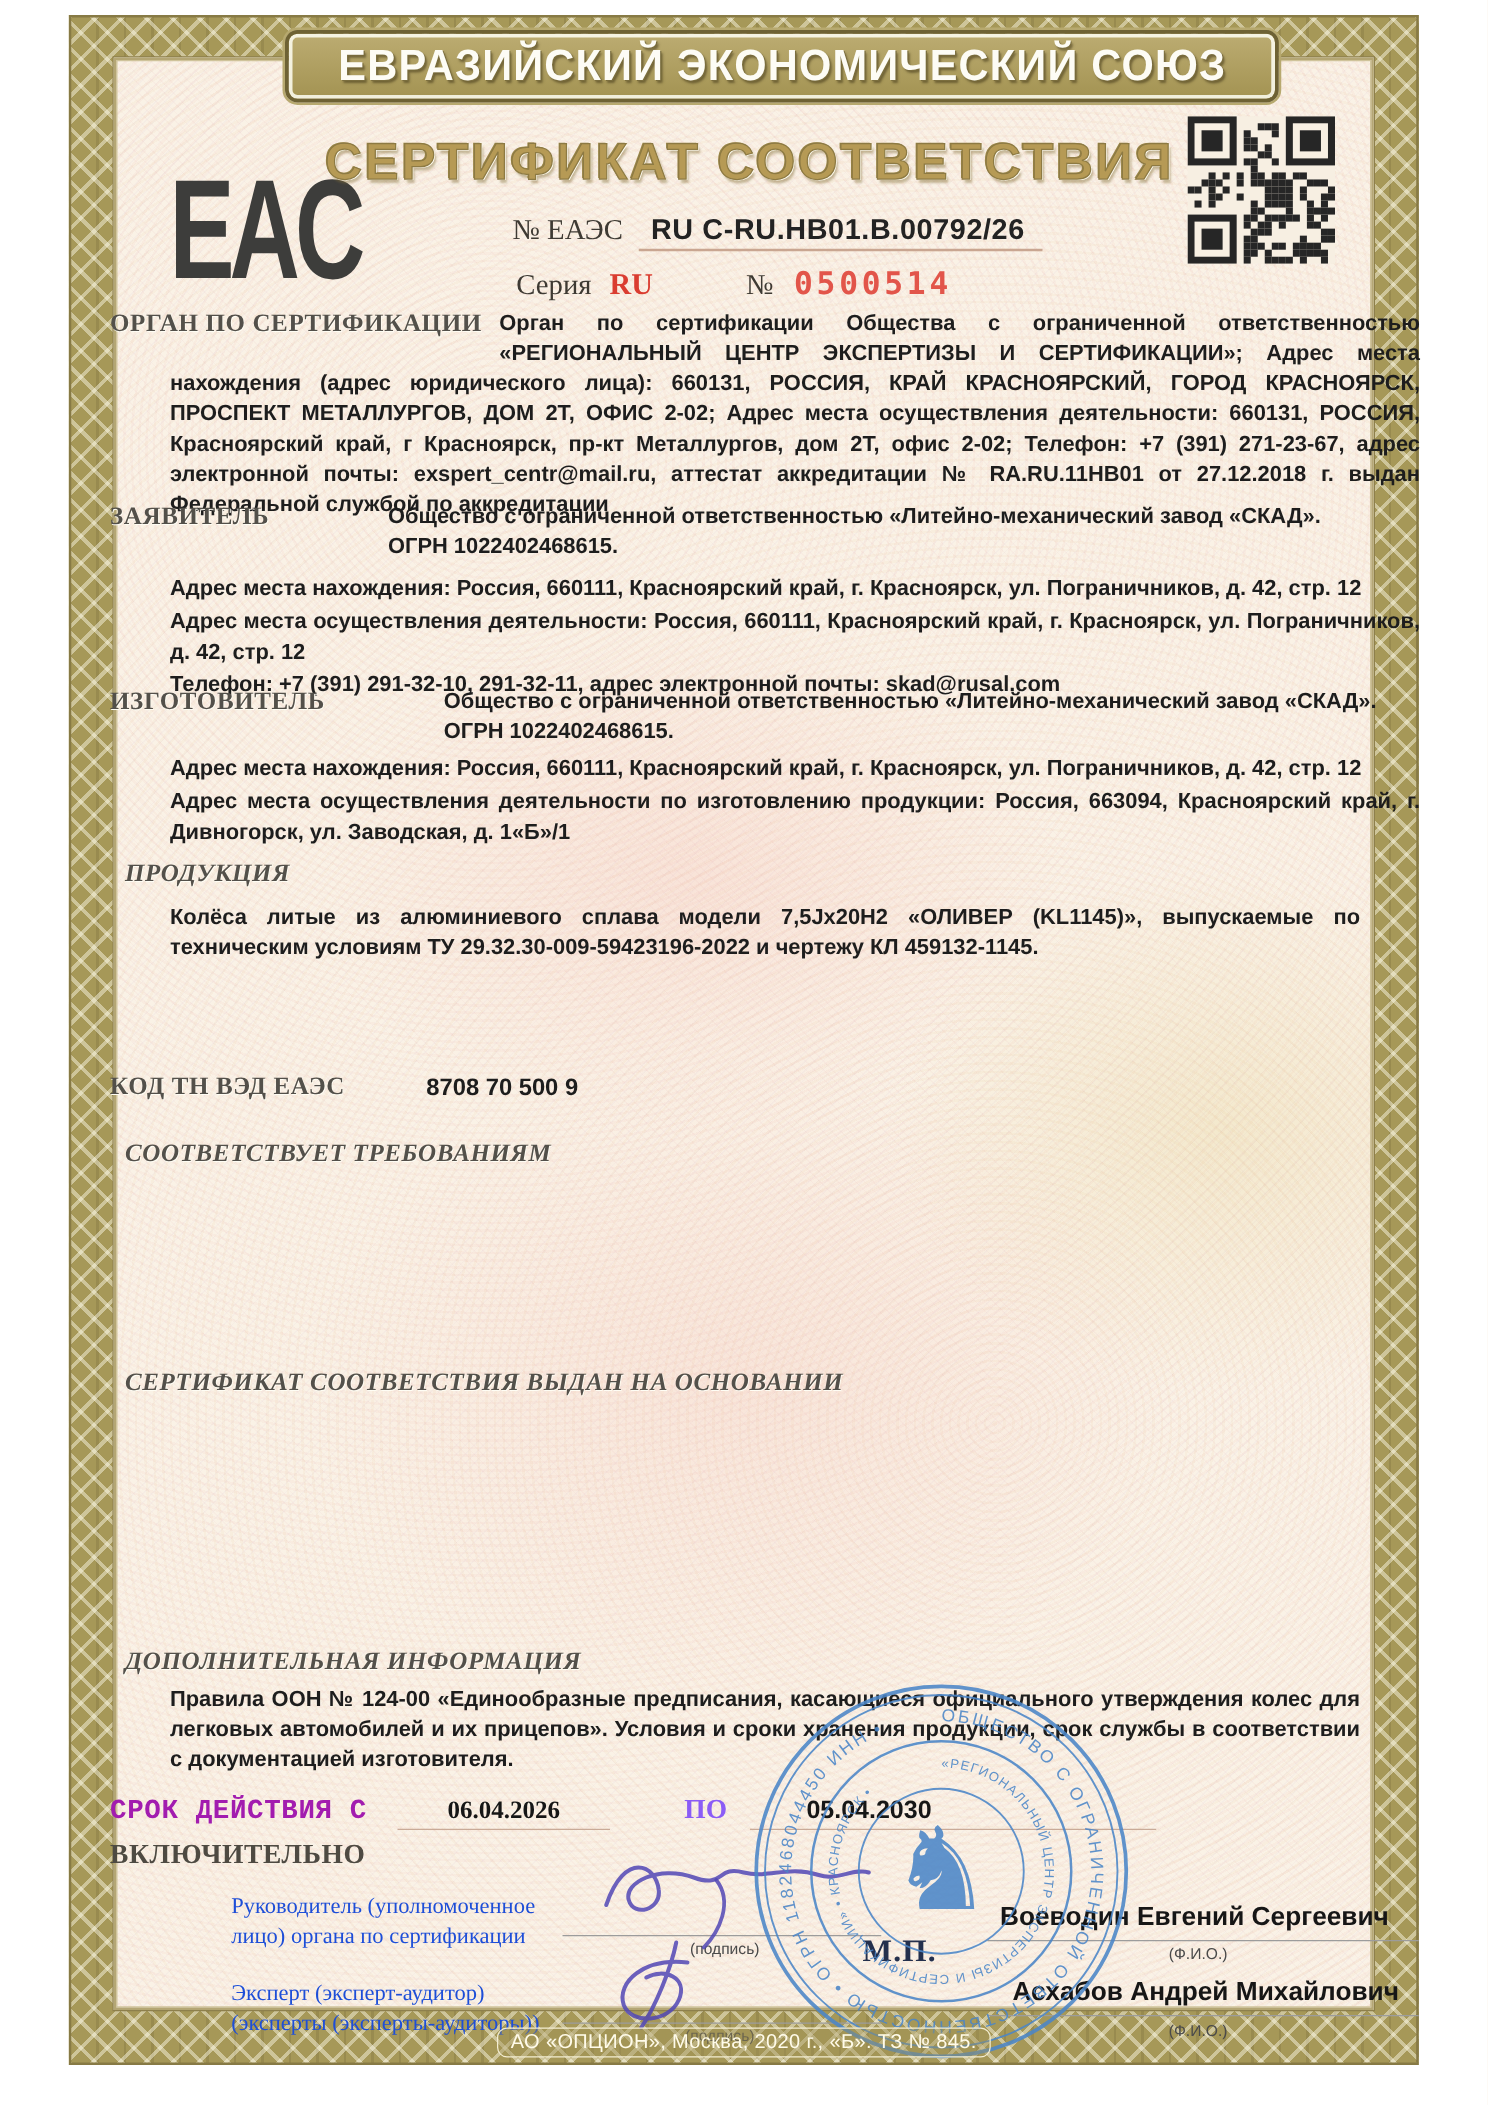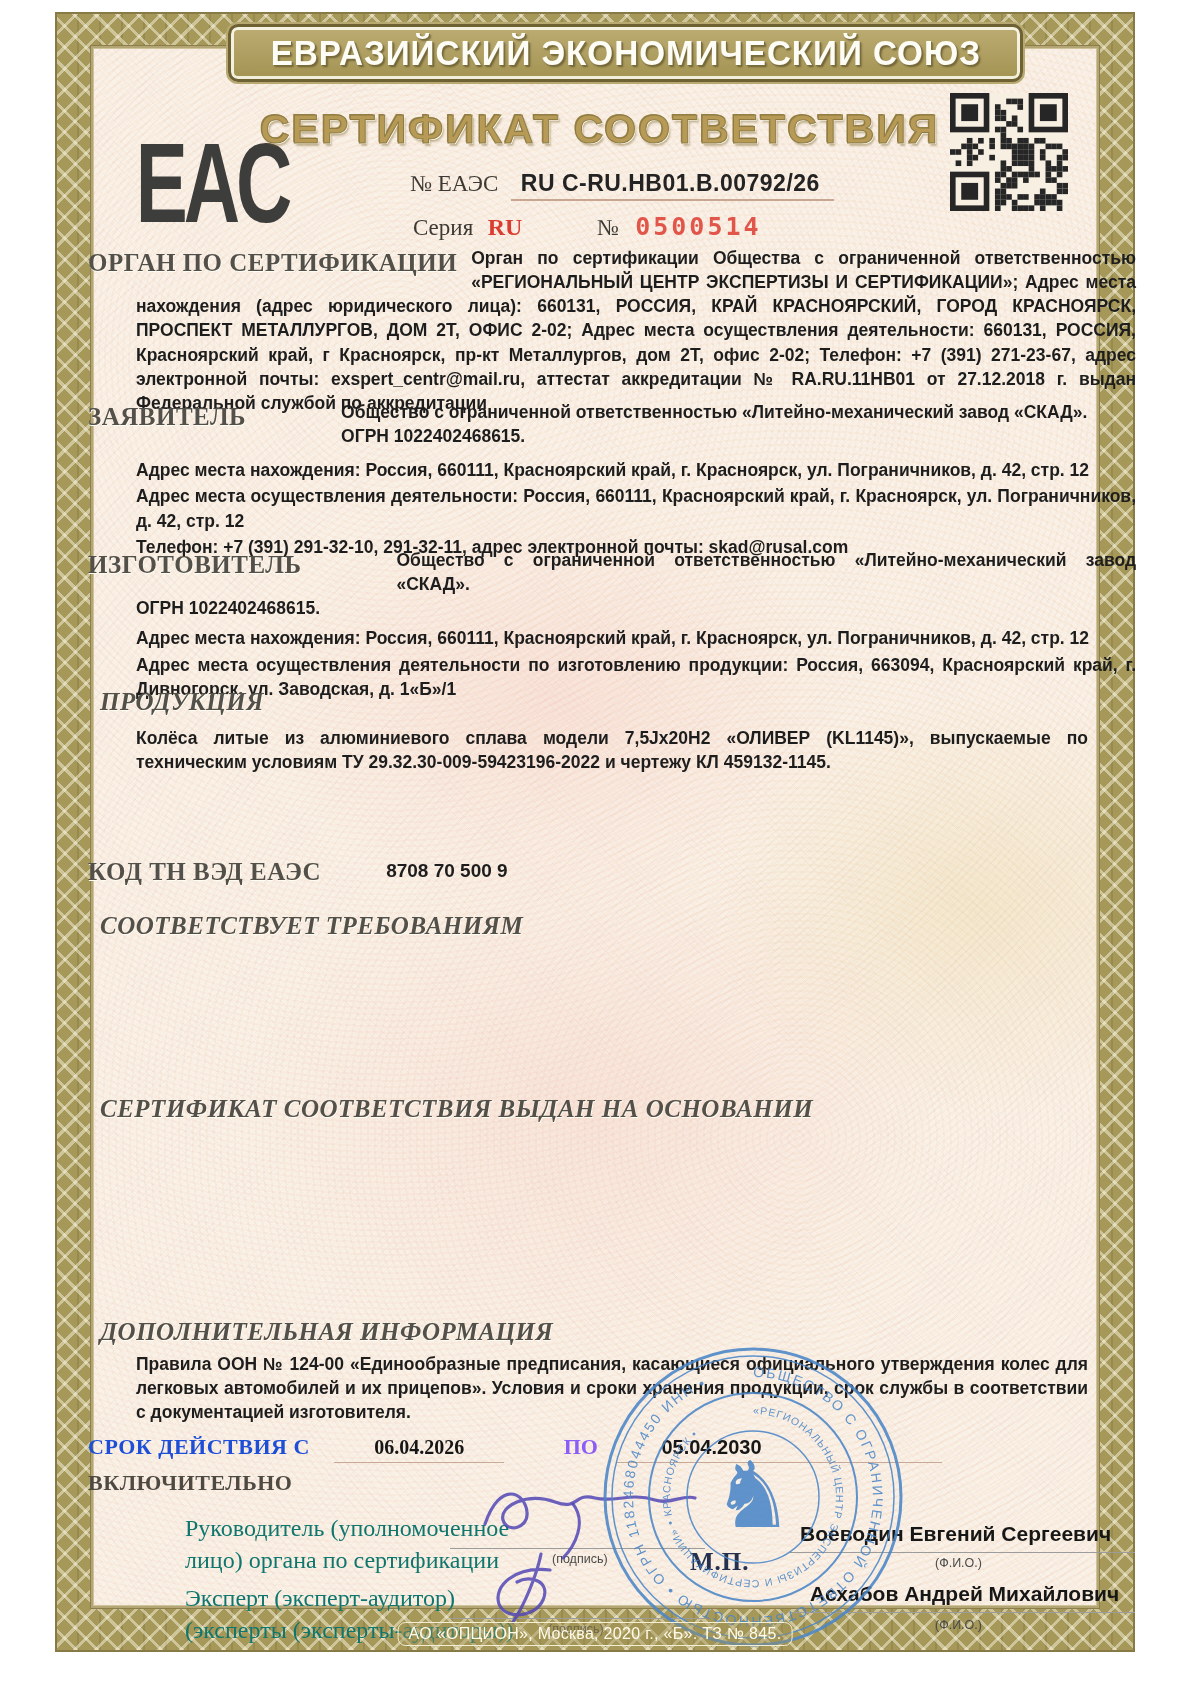--- a/index.html
+++ b/index.html
@@ -44,39 +44,39 @@
   .num-value{font-weight:bold;font-size:23px;color:#232323;letter-spacing:.5px;
         border-bottom:2px solid #c9a691;padding:0 14px 3px 10px;margin-left:8px;}
   .series-row{position:absolute;left:413px;top:212px;width:660px;}
   .series-label{font-family:"Liberation Serif",serif;font-size:23px;color:#3e3a33;}
   .series-val{color:#da3c30;font-weight:bold;font-size:24px;font-family:"Liberation Serif",serif;margin-left:10px;}
   .series-numlabel{font-family:"Liberation Serif",serif;font-size:23px;color:#3e3a33;margin-left:70px;}
   .series-num{color:#e2554a;font-weight:bold;font-size:25px;font-family:"DejaVu Sans Mono",monospace;
         letter-spacing:3px;margin-left:12px;}
   
   .sec{position:absolute;left:88px;width:1000px;color:#1d1d1d;}
-  .sec-h{float:left;font-family:"Liberation Serif",serif;font-weight:bold;font-size:25px;color:#53504a;
+  .sec-h{float:left;font-family:"Liberation Serif",serif;font-weight:bold;font-size:20px;color:#53504a;
         letter-spacing:.5px;text-shadow:.6px .6px 0 #fffdf4;margin-right:14px;}
   .sec-h.own-line{float:none;display:block;margin:0 0 10px 12px;font-style:italic;}
   .body-txt{font-weight:bold;font-size:17.5px;line-height:1.38;text-align:justify;color:#1d1d1d;}
   .indent{padding-left:48px;}
   .indent .sec-h{margin-left:-48px;}
   .gap-head{margin-right:95px;}
   p.bp{margin:0 0 2px 0;}
   .spacer-p{height:8px;}
   
   .validity{position:absolute;left:88px;top:1434px;width:1000px;}
-  .v-label{font-family:Liberation Serif, serif;font-weight:bold;font-size:22px;color:#1d4ed8;letter-spacing:.5px;}
+  .v-label{font-family:Liberation Mono, monospace;font-weight:bold;font-size:22px;color:#a21caf;letter-spacing:.5px;}
   .v-date{font-weight:bold;font-size:20px;color:#161616;border-bottom:1.5px solid #c9aa97;padding:0 40px 4px 40px;font-family:Liberation Serif, serif;}
   .v-to{font-family:"Liberation Serif",serif;font-weight:bold;font-size:22px;color:#8b5cf6;margin:0 14px 0 55px;}
   .v-date2{font-weight:bold;font-size:20px;color:#161616;border-bottom:1.5px solid #c9aa97;padding:0 180px 4px 45px;}
   .v-incl{position:absolute;left:88px;top:1470px;font-family:"Liberation Serif",serif;font-weight:bold;
         font-size:22px;color:#4e4a42;letter-spacing:.5px;}
   
-  .role{position:absolute;font-family:"Liberation Serif",serif;font-size:24px;color:#0f766e;line-height:1.35;}
+  .role{position:absolute;font-family:"Liberation Serif",serif;font-size:18px;color:#1d4ed8;line-height:1.35;}
   .sig-line{position:absolute;height:1px;background:#9c9c9c;}
   .small-cap{position:absolute;font-size:12.5px;color:#4a4a4a;}
   .fio-name{position:absolute;font-weight:bold;font-size:21px;color:#161616;white-space:nowrap;}
   .mp{position:absolute;left:690px;top:1548px;font-family:"Liberation Serif",serif;font-weight:bold;
         font-size:25px;color:#24304d;letter-spacing:1px;}
   .stamp{position:absolute;left:598px;top:1342px;width:310px;height:310px;opacity:.88;}
   .sigs{position:absolute;left:455px;top:1462px;width:260px;height:170px;}
   
   .footer-pill{position:absolute;left:50%;top:1622px;transform:translateX(-50%);
         color:#fffbe9;font-size:16px;white-space:nowrap;border:1px solid #f4eed2;border-radius:8px;

